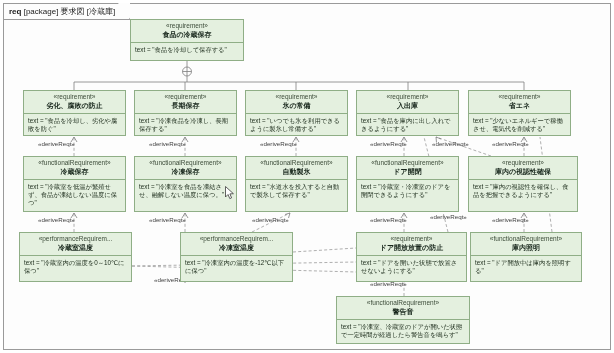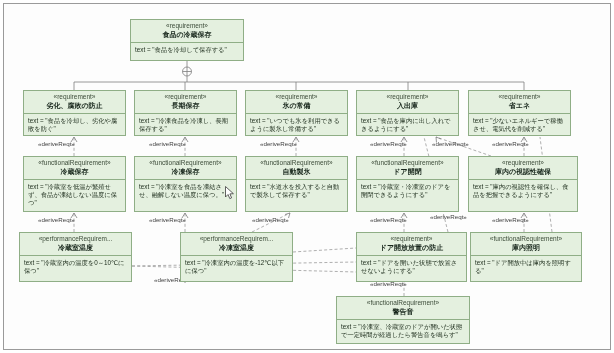--- a/index.html
+++ b/index.html
@@ -66,20 +66,25 @@
     font-size: 6.2px; color: #3d3d3d;
     white-space: nowrap;
     background: transparent;
   }
   .cursor { position: absolute; width: 11px; height: 14px; }
 </style>
 </head>
 <body>
 
 <div id="frame">
+  <div id="frame-tab">
+    <span class="kw">req</span>
+    <span>[package] 要求図 [冷蔵庫]</span>
+    <span class="corner"></span>
+  </div>
 
   <div id="canvas">
 
     <svg width="608" height="347">
 
       <line class="edge" x1="183" y1="57" x2="183" y2="63"></line>
       <circle cx="183" cy="67.5" r="4.5" class="edge"></circle>
       <line class="edge" x1="178.5" y1="67.5" x2="187.5" y2="67.5"></line>
       <line class="edge" x1="183" y1="63" x2="183" y2="72"></line>
 

